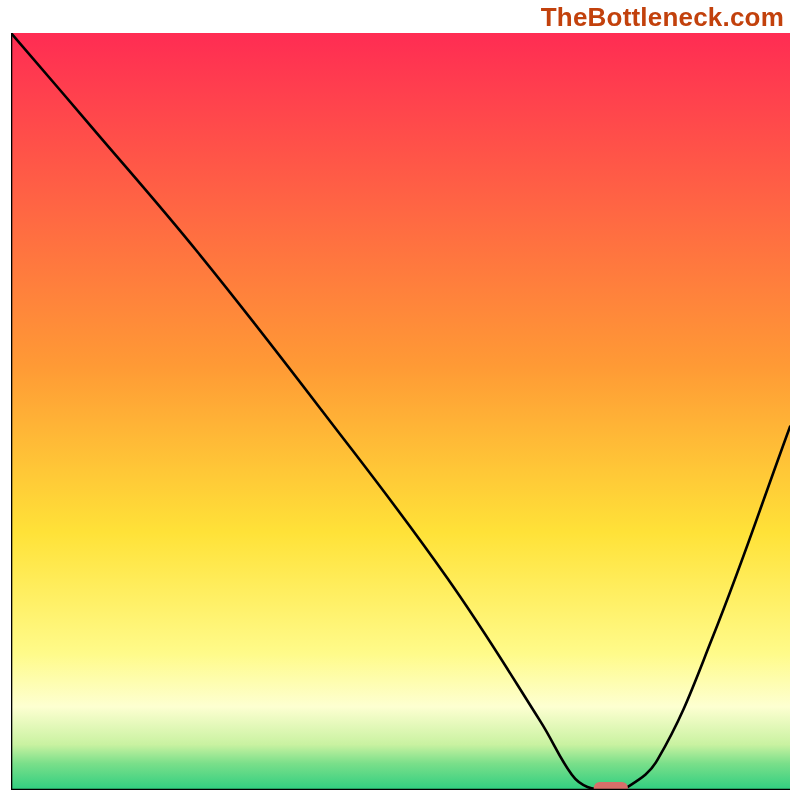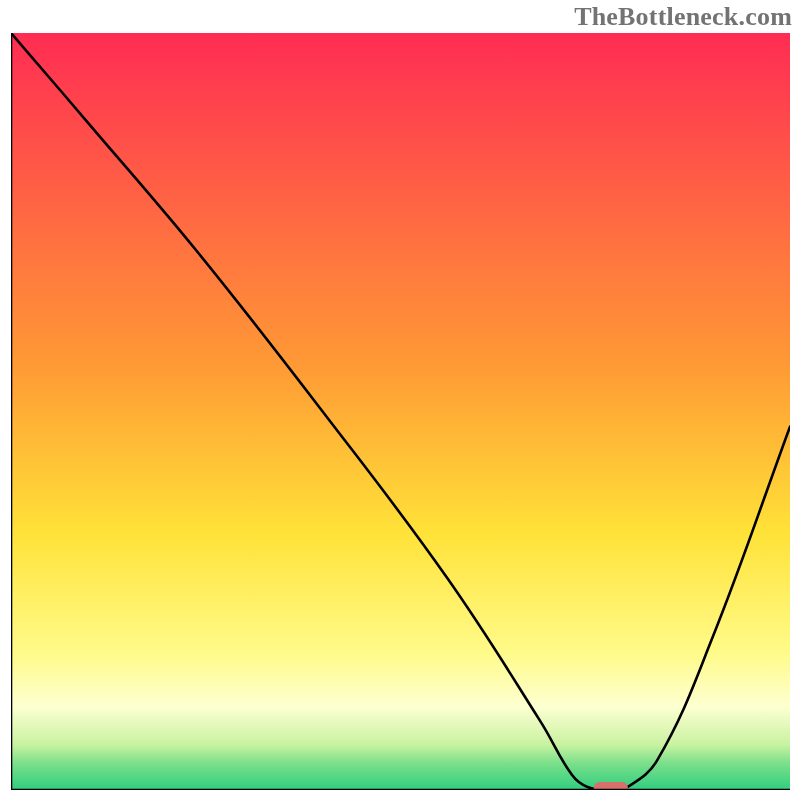--- a/index.html
+++ b/index.html
@@ -5,25 +5,25 @@
   * { margin: 0; padding: 0; box-sizing: border-box; }
   html, body { width: 800px; height: 800px; overflow: hidden; background: #fff; }
   .stage {
     position: relative;
     width: 800px;
     height: 800px;
   }
   .watermark {
     position: absolute;
     top: 2px;
-    right: 8px;
-    font-family: Liberation Serif, serif;
+    right: 16px;
+    font-family: Liberation Sans, sans-serif;
     font-size: 26px;
     font-weight: 600;
-    color: #737373;
+    color: #c2410c;
     letter-spacing: 0.2px;
     user-select: none;
   }
   .plot {
     position: absolute;
     left: 11px;
     top: 33px;
     width: 779px;
     height: 757px;
   }

